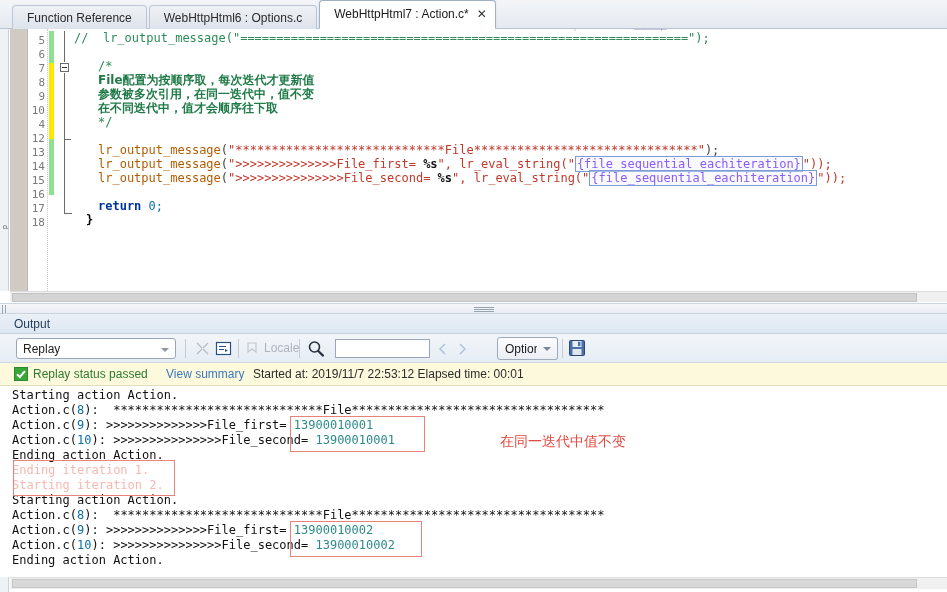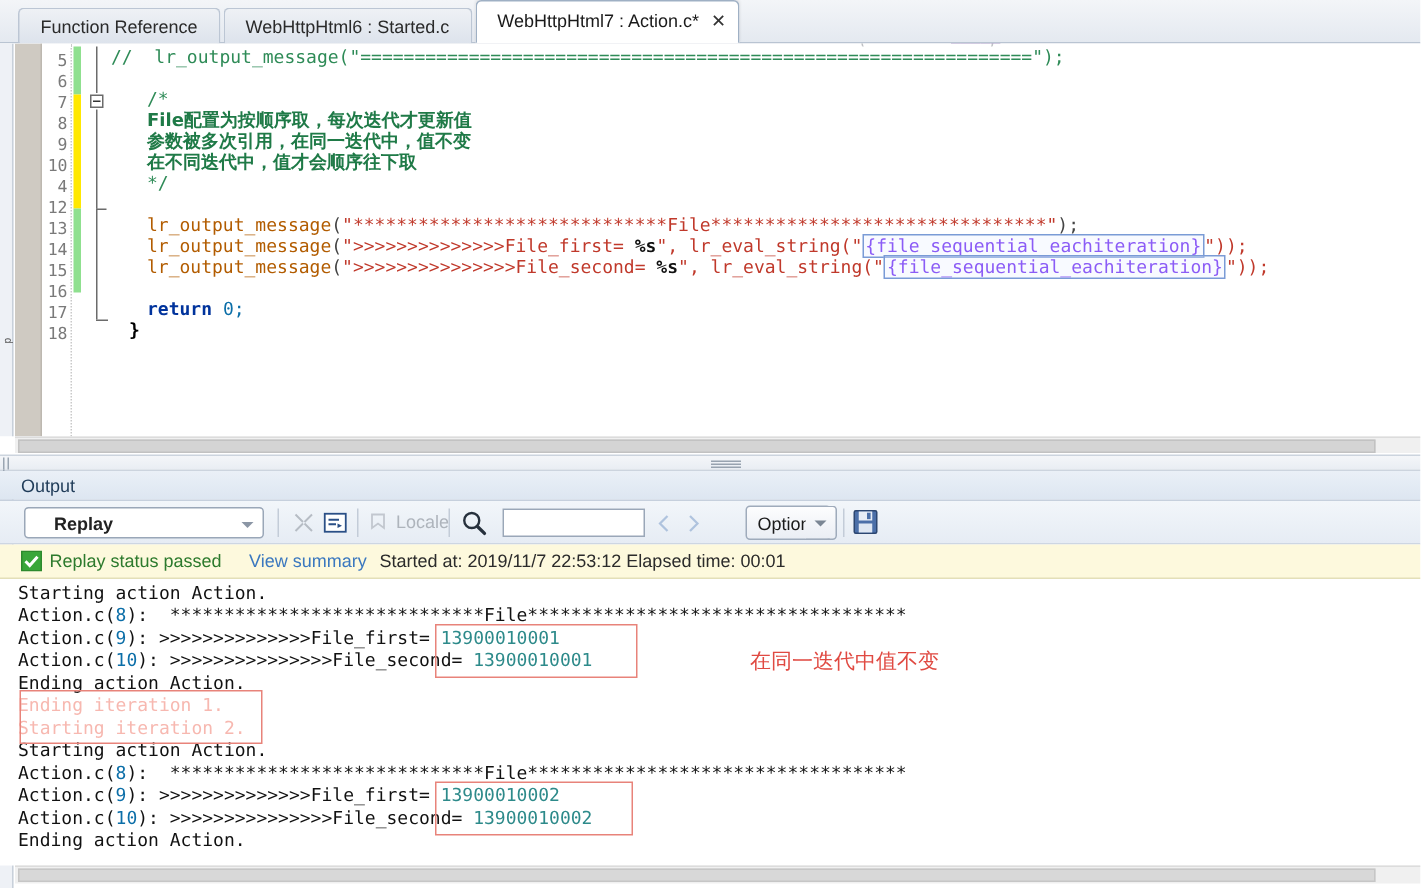--- a/index.html
+++ b/index.html
@@ -158,21 +158,21 @@
   .out-toolbar{
     position:absolute;left:0;top:20px;width:947px;height:29px;
     background:linear-gradient(#f2f6fa,#e6ecf4);
     border-bottom:1px solid #cdd6e2;box-sizing:border-box;
   }
   .combo{
     position:absolute;left:16px;top:4px;width:160px;height:21px;
     background:#fff;border:1px solid #9aa7b8;border-radius:3px;
     box-sizing:border-box;
   }
-  .combo .val{position:absolute;left:19px;top:3px;font-size:12px;color:#222;font-weight:bold;}
+  .combo .val{position:absolute;left:6px;top:3px;font-size:12px;color:#222;}
   .combo .arrow{
     position:absolute;right:6px;top:9px;width:0;height:0;
     border-left:4px solid transparent;border-right:4px solid transparent;
     border-top:4px solid #8b96a5;
   }
   .tb-sep{position:absolute;top:5px;width:1px;height:19px;background:#c3ccd8;}
   .tbbtn{position:absolute;top:4px;width:21px;height:21px;}
   .locale{
     position:absolute;left:238px;top:7px;font-size:12px;color:#aeb4bc;
   }
@@ -257,21 +257,21 @@
 <body>
 
 <div id="app">
 
   <div class="tabbar">
     <div class="tabstrip">
       <div class="tab">
         <span>Function Reference</span>
       </div>
       <div class="tab">
-        <span>WebHttpHtml6 : Started.c</span>
+        <span>WebHttpHtml6 : Options.c</span>
       </div>
       <div class="tab active">
         <span>WebHttpHtml7 : Action.c*</span><span class="closex">✕</span>
       </div>
     </div>
   </div>
 
   <div class="editor">
 
     <div class="leftdock">

